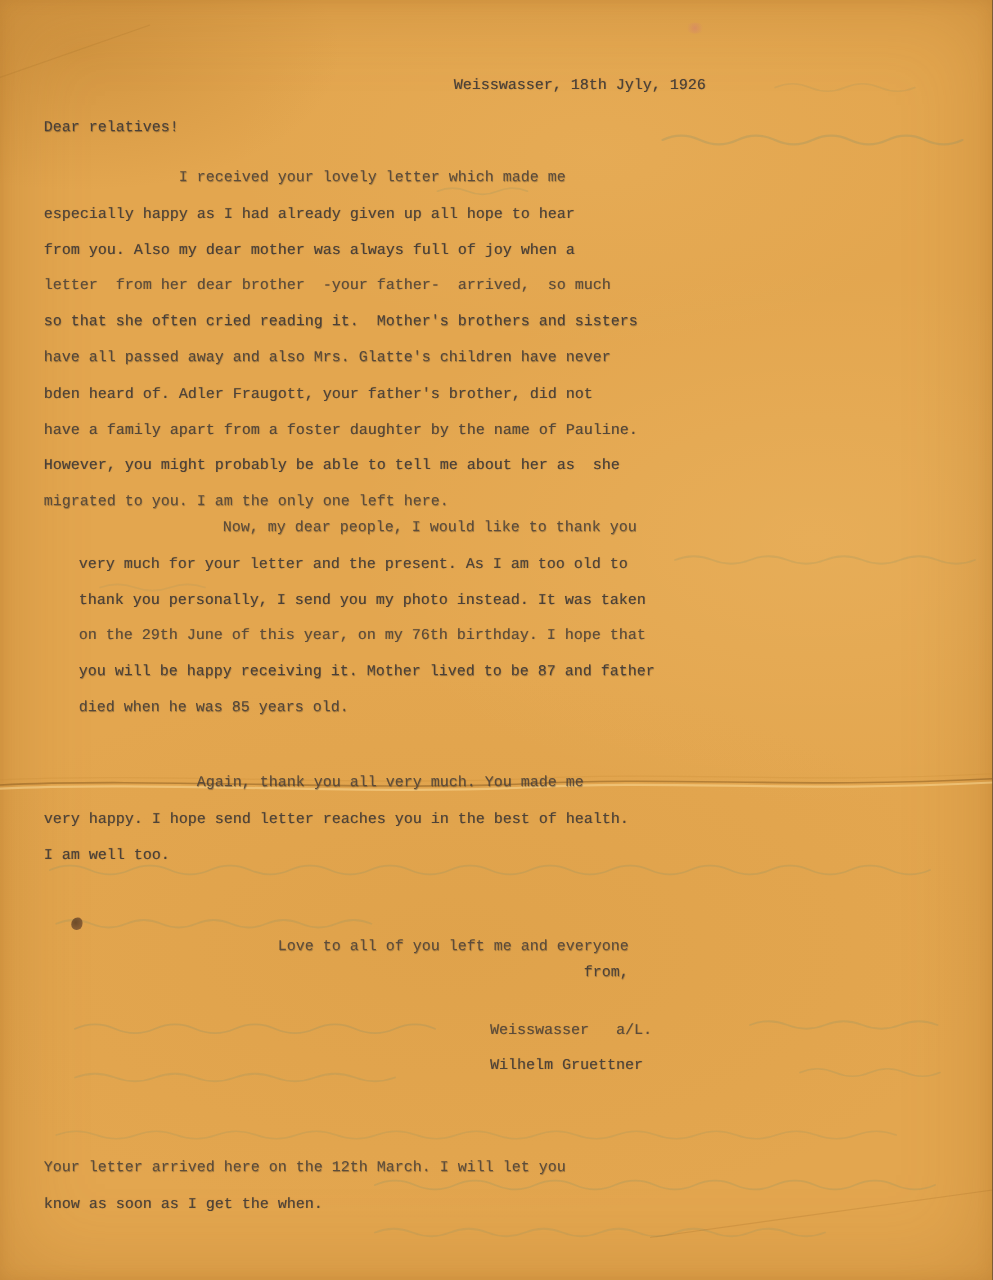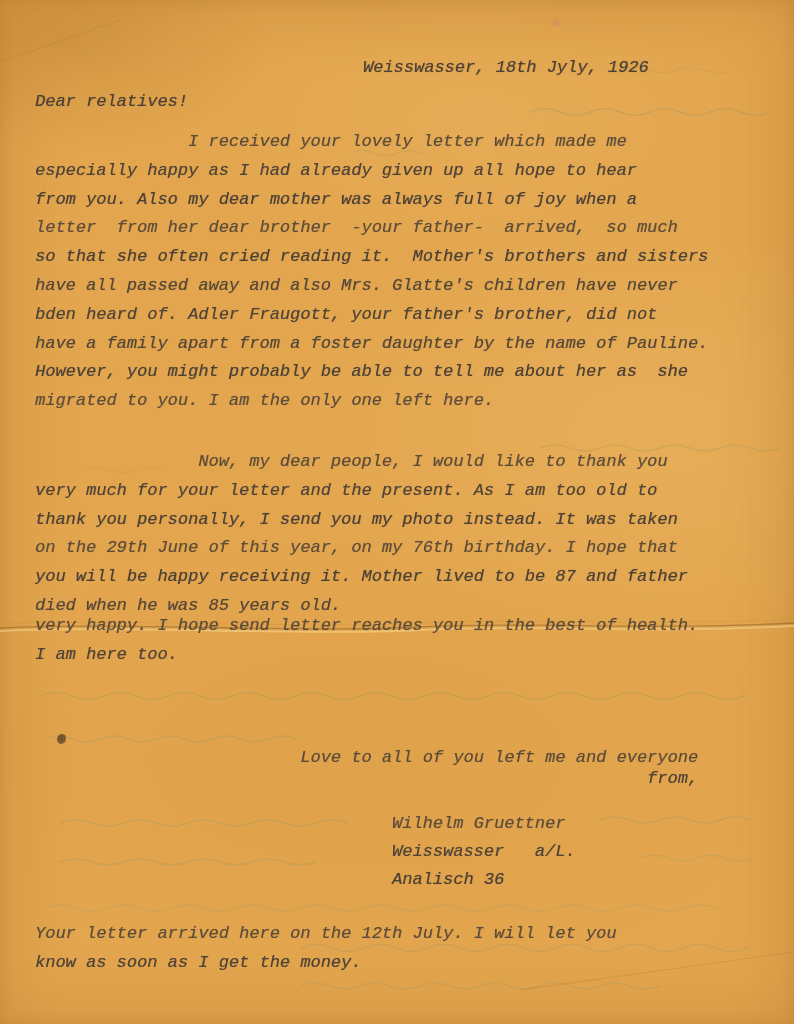--- a/index.html
+++ b/index.html
@@ -17,34 +17,33 @@
       #e3a64f;
     box-shadow:
       inset 0 0 70px rgba(148, 90, 20, 0.30),
       inset 0 0 12px rgba(148, 90, 20, 0.18);
     font-family: "Liberation Mono", "DejaVu Sans Mono", monospace;
   }
   .tblock {
     position: absolute;
     left: 35px;
     color: #4a4038;
-    font-size: 17px;
+    font-size: 12px;
     line-height: 28.8px;
     white-space: pre;
     text-shadow: 0.4px 0.4px 0.7px rgba(72, 58, 42, 0.55);
-    font-style: italic;
   }
   .tline { white-space: pre; }
   .tline:nth-child(2n)   { opacity: 0.93; }
   .tline:nth-child(3n+1) { opacity: 0.88; }
   .tline:nth-child(5n+2) { opacity: 0.97; }
   #dateline   { top: 54px;  left: 363px; }
   #salutation { top: 88px; }
   #para-1     { top: 128px; }
-  #para-2     { top: 448px; }
+  #para-2     { top: 408px; margin-left: 28px; }
   #para-3     { top: 612px; }
   #valediction{ top: 747px; line-height: 21px; }
   #signature  { top: 810px; left: 392px; line-height: 28px; }
   #postscript { top: 920px; }
   #overlay-svg {
     position: absolute;
     left: 0; top: 0;
     pointer-events: none;
   }
   #ink-spot {
@@ -102,21 +101,21 @@
   <div id="pink-smudge"></div>
 
   <div id="dateline" class="tblock">Weisswasser, 18th Jyly, 1926</div>
 
   <div id="salutation" class="tblock">Dear relatives!</div>
 
   <div id="para-1" class="tblock"><div class="tline">               I received your lovely letter which made me</div><div class="tline">especially happy as I had already given up all hope to hear</div><div class="tline">from you. Also my dear mother was always full of joy when a</div><div class="tline">letter  from her dear brother  -your father-  arrived,  so much</div><div class="tline">so that she often cried reading it.  Mother's brothers and sisters</div><div class="tline">have all passed away and also Mrs. Glatte's children have never</div><div class="tline">bden heard of. Adler Fraugott, your father's brother, did not</div><div class="tline">have a family apart from a foster daughter by the name of Pauline.</div><div class="tline">However, you might probably be able to tell me about her as  she</div><div class="tline">migrated to you. I am the only one left here.</div></div>
 
   <div id="para-2" class="tblock"><div class="tline">                Now, my dear people, I would like to thank you</div><div class="tline">very much for your letter and the present. As I am too old to</div><div class="tline">thank you personally, I send you my photo instead. It was taken</div><div class="tline">on the 29th June of this year, on my 76th birthday. I hope that</div><div class="tline">you will be happy receiving it. Mother lived to be 87 and father</div><div class="tline">died when he was 85 years old.</div></div>
 
-  <div id="para-3" class="tblock"><div class="tline">very happy. I hope send letter reaches you in the best of health.</div><div class="tline">I am here too.</div></div>
+  <div id="para-3" class="tblock"><div class="tline">                 Again, thank you all very much. You made me</div><div class="tline">very happy. I hope send letter reaches you in the best of health.</div><div class="tline">I am well too.</div></div>
 
   <div id="valediction" class="tblock"><div class="tline">                          Love to all of you left me and everyone</div><div class="tline">                                                            from,</div></div>
 
-  <div id="signature" class="tblock"><div class="tline">Wilhelm Gruettner</div><div class="tline">Weisswasser   a/L.</div><div class="tline">Analisch 36</div></div>
+  <div id="signature" class="tblock"><div class="tline">Weisswasser   a/L.</div><div class="tline">Wilhelm Gruettner</div></div>
 
-  <div id="postscript" class="tblock"><div class="tline">Your letter arrived here on the 12th July. I will let you</div><div class="tline">know as soon as I get the money.</div></div>
+  <div id="postscript" class="tblock"><div class="tline">Your letter arrived here on the 12th March. I will let you</div><div class="tline">know as soon as I get the when.</div></div>
 
 </div>
 
 </body></html>

